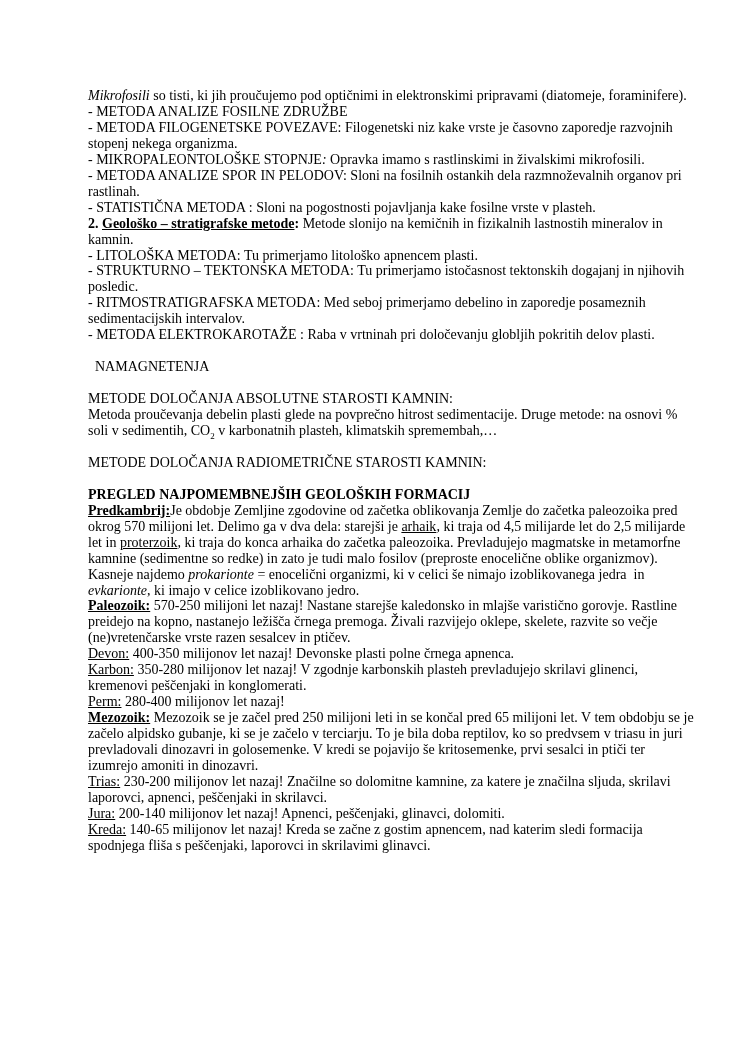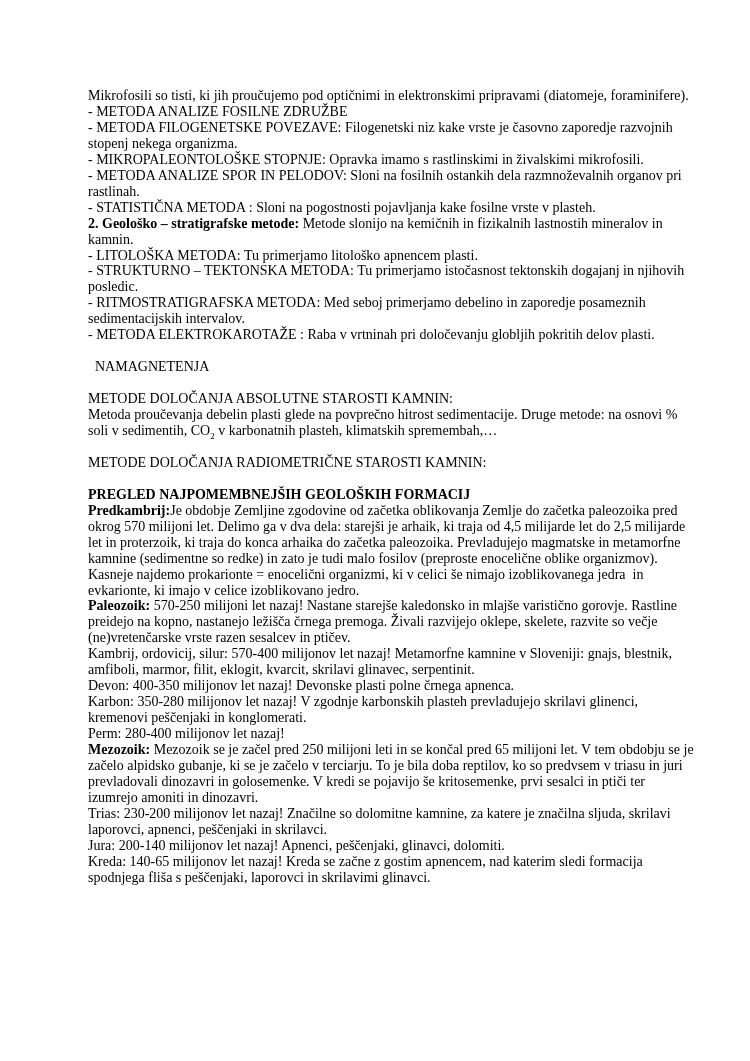--- a/index.html
+++ b/index.html
@@ -25,22 +25,22 @@
     color: #000000;
     text-align: left;
   }
   .para {
     margin: 0;
     padding: 0;
     min-height: 15.95px;
     white-space: pre-wrap;
   }
   .r-b { font-weight: bold; }
-  .r-i { }
-  .r-u { }
+  .r-i { font-style: italic; }
+  .r-u { text-decoration: underline; }
   sub.r-sub {
     font-size: 9px;
     line-height: 0;
     vertical-align: sub;
   }
 </style>
 </head>
 <body>
 
 <div class="page">
@@ -59,21 +59,20 @@
       <div class="para"><br><span class="">  NAMAGNETENJA</span></div>
       <div class="para"></div>
       <div class="para"><span class="">METODE DOLOČANJA ABSOLUTNE STAROSTI KAMNIN:</span></div>
       <div class="para"><span class="">Metoda proučevanja debelin plasti glede na povprečno hitrost sedimentacije. Druge metode: na osnovi % soli v sedimentih, CO</span><sub class=" r-sub">2</sub><span class=""> v karbonatnih plasteh, klimatskih spremembah,…</span></div>
       <div class="para"></div>
       <div class="para"><span class="">METODE DOLOČANJA RADIOMETRIČNE STAROSTI KAMNIN:</span></div>
       <div class="para"></div>
       <div class="para"><span class=" r-b">PREGLED NAJPOMEMBNEJŠIH GEOLOŠKIH FORMACIJ</span></div>
       <div class="para"><span class=" r-b r-u">Predkambrij:</span><span class="">Je obdobje Zemljine zgodovine od začetka oblikovanja Zemlje do začetka paleozoika pred okrog 570 milijoni let. Delimo ga v dva dela: starejši je </span><span class=" r-u">arhaik</span><span class="">, ki traja od 4,5 milijarde let do 2,5 milijarde let in </span><span class=" r-u">proterzoik</span><span class="">, ki traja do konca arhaika do začetka paleozoika. Prevladujejo magmatske in metamorfne kamnine (sedimentne so redke) in zato je tudi malo fosilov (preproste enocelične oblike organizmov). Kasneje najdemo </span><span class=" r-i">prokarionte</span><span class=""> = enocelični organizmi, ki v celici še nimajo izoblikovanega jedra  in </span><span class=" r-i">evkarionte</span><span class="">, ki imajo v celice izoblikovano jedro.</span></div>
       <div class="para"><span class=" r-b r-u">Paleozoik:</span><span class=""> 570-250 milijoni let nazaj! Nastane starejše kaledonsko in mlajše varistično gorovje. Rastline preidejo na kopno, nastanejo ležišča črnega premoga. Živali razvijejo oklepe, skelete, razvite so večje (ne)vretenčarske vrste razen sesalcev in ptičev.</span></div>
-      <div class="para"><span class=" r-u">Kambrij, ordovicij, silur:</span><span class=""> 570-400 milijonov let nazaj! Metamorfne kamnine v Sloveniji: gnajs, blestnik, amfiboli, marmor, filit, eklogit, kvarcit, skrilavi glinavec, serpentinit.</span></div>
       <div class="para"><span class=" r-u">Devon:</span><span class=""> 400-350 milijonov let nazaj! Devonske plasti polne črnega apnenca.</span></div>
       <div class="para"><span class=" r-u">Karbon:</span><span class=""> 350-280 milijonov let nazaj! V zgodnje karbonskih plasteh prevladujejo skrilavi glinenci, kremenovi peščenjaki in konglomerati.</span></div>
       <div class="para"><span class=" r-u">Perm:</span><span class=""> 280-400 milijonov let nazaj!</span></div>
       <div class="para"><span class=" r-b r-u">Mezozoik:</span><span class=""> Mezozoik se je začel pred 250 milijoni leti in se končal pred 65 milijoni let. V tem obdobju se je začelo alpidsko gubanje, ki se je začelo v terciarju. To je bila doba reptilov, ko so predvsem v triasu in juri prevladovali dinozavri in golosemenke. V kredi se pojavijo še kritosemenke, prvi sesalci in ptiči ter izumrejo amoniti in dinozavri.</span></div>
       <div class="para"><span class=" r-u">Trias:</span><span class=""> 230-200 milijonov let nazaj! Značilne so dolomitne kamnine, za katere je značilna sljuda, skrilavi laporovci, apnenci, peščenjaki in skrilavci.</span></div>
       <div class="para"><span class=" r-u">Jura:</span><span class=""> 200-140 milijonov let nazaj! Apnenci, peščenjaki, glinavci, dolomiti.</span></div>
       <div class="para"><span class=" r-u">Kreda:</span><span class=""> 140-65 milijonov let nazaj! Kreda se začne z gostim apnencem, nad katerim sledi formacija spodnjega fliša s peščenjaki, laporovci in skrilavimi glinavci.</span></div>
     </div>
 </div>
 

